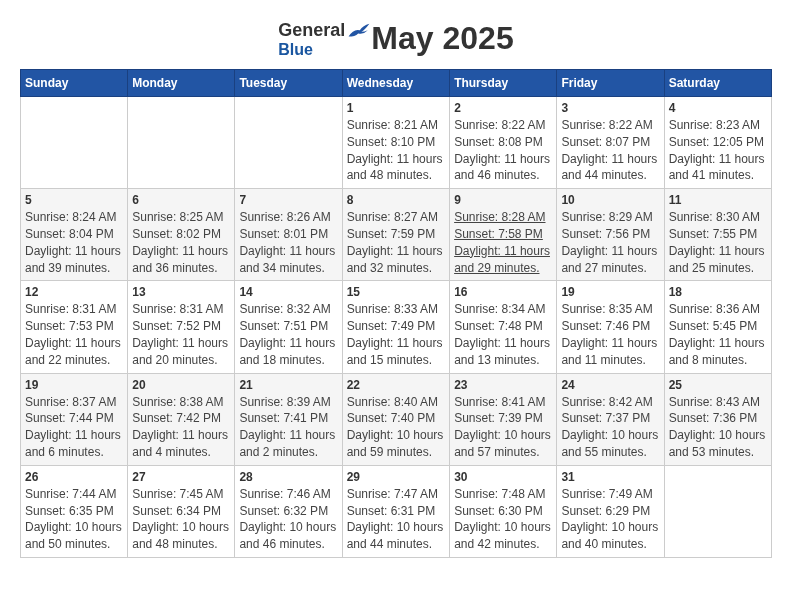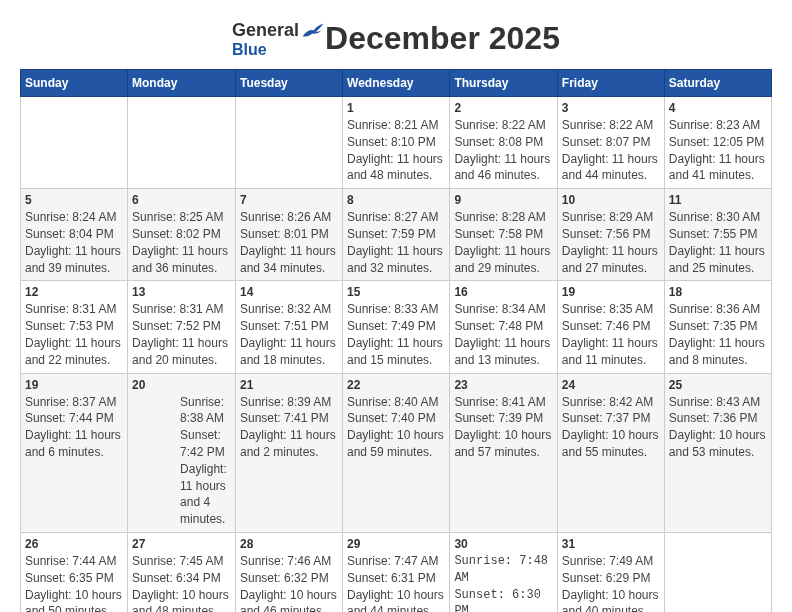--- a/index.html
+++ b/index.html
@@ -101,21 +101,21 @@
   <div class="logo">
     <div class="logo-top">
       <span class="logo-general">General</span>
       <svg class="logo-bird" viewBox="0 0 30 22" xmlns="http://www.w3.org/2000/svg">
         <path d="M2 18 Q8 8 16 10 Q20 4 28 2 Q22 10 18 12 Q22 12 26 10 Q20 16 14 14 Q10 18 2 18Z" fill="#2255a4"></path>
       </svg>
     </div>
     <span class="logo-blue-text">Blue</span>
   </div>
   <div class="title-area">
-    <div class="month-title">December 2025</div>
+    <div class="month-title">May 2025</div>
   </div>
 </div>
 
 <table class="calendar">
   <thead>
     <tr>
     <th>Sunday</th>
         <th>Monday</th>
         <th>Tuesday</th>
         <th>Wednesday</th>
@@ -174,21 +174,21 @@
 Daylight: 11 hours and 34 minutes.</div>
         </td>
         <td>
           <span class="day-number">8</span>
           <div class="day-info" style="white-space: pre-line;">Sunrise: 8:27 AM
 Sunset: 7:59 PM
 Daylight: 11 hours and 32 minutes.</div>
         </td>
         <td>
           <span class="day-number">9</span>
-          <div class="day-info" style="white-space: pre-line;">Sunrise: 8:28 AM
+          <div class="day-info" style="white-space: pre-line; text-decoration: underline;">Sunrise: 8:28 AM
 Sunset: 7:58 PM
 Daylight: 11 hours and 29 minutes.</div>
         </td>
         <td>
           <span class="day-number">10</span>
           <div class="day-info" style="white-space: pre-line;">Sunrise: 8:29 AM
 Sunset: 7:56 PM
 Daylight: 11 hours and 27 minutes.</div>
         </td>
         <td>
@@ -231,34 +231,34 @@
         </td>
         <td>
           <span class="day-number">19</span>
           <div class="day-info" style="white-space: pre-line;">Sunrise: 8:35 AM
 Sunset: 7:46 PM
 Daylight: 11 hours and 11 minutes.</div>
         </td>
         <td>
           <span class="day-number">18</span>
           <div class="day-info" style="white-space: pre-line;">Sunrise: 8:36 AM
-Sunset: 7:35 PM
+Sunset: 5:45 PM
 Daylight: 11 hours and 8 minutes.</div>
         </td>
       </tr>
       <tr>
         <td>
           <span class="day-number">19</span>
           <div class="day-info" style="white-space: pre-line;">Sunrise: 8:37 AM
 Sunset: 7:44 PM
 Daylight: 11 hours and 6 minutes.</div>
         </td>
         <td>
           <span class="day-number">20</span>
-          <div class="day-info" style="white-space: pre-line; margin-left: 48px;">Sunrise: 8:38 AM
+          <div class="day-info" style="white-space: pre-line;">Sunrise: 8:38 AM
 Sunset: 7:42 PM
 Daylight: 11 hours and 4 minutes.</div>
         </td>
         <td>
           <span class="day-number">21</span>
           <div class="day-info" style="white-space: pre-line;">Sunrise: 8:39 AM
 Sunset: 7:41 PM
 Daylight: 11 hours and 2 minutes.</div>
         </td>
         <td>
@@ -306,21 +306,21 @@
 Daylight: 10 hours and 46 minutes.</div>
         </td>
         <td>
           <span class="day-number">29</span>
           <div class="day-info" style="white-space: pre-line;">Sunrise: 7:47 AM
 Sunset: 6:31 PM
 Daylight: 10 hours and 44 minutes.</div>
         </td>
         <td>
           <span class="day-number">30</span>
-          <div class="day-info" style="white-space: pre-line; font-family: Liberation Mono, monospace;">Sunrise: 7:48 AM
+          <div class="day-info" style="white-space: pre-line;">Sunrise: 7:48 AM
 Sunset: 6:30 PM
 Daylight: 10 hours and 42 minutes.</div>
         </td>
         <td>
           <span class="day-number">31</span>
           <div class="day-info" style="white-space: pre-line;">Sunrise: 7:49 AM
 Sunset: 6:29 PM
 Daylight: 10 hours and 40 minutes.</div>
         </td>
         <td class="empty-cell"></td>

